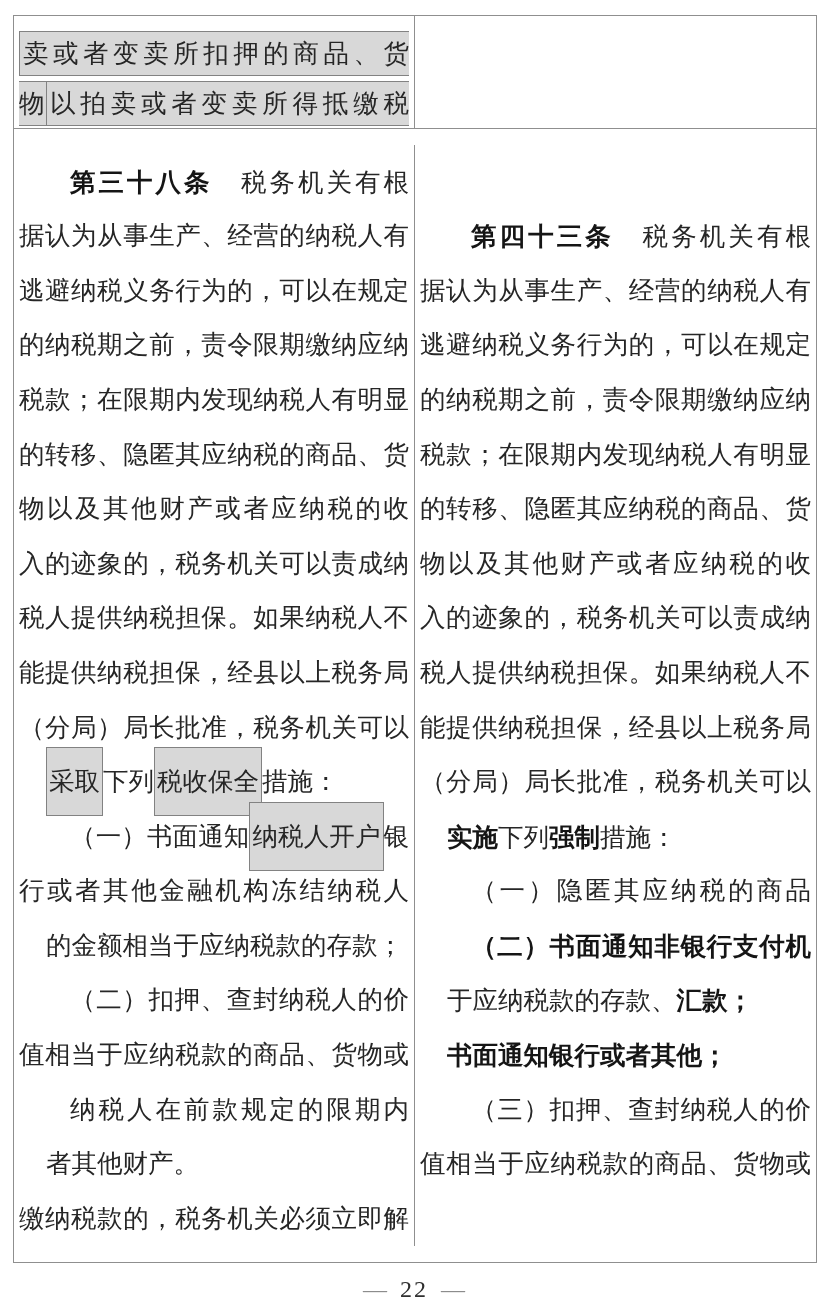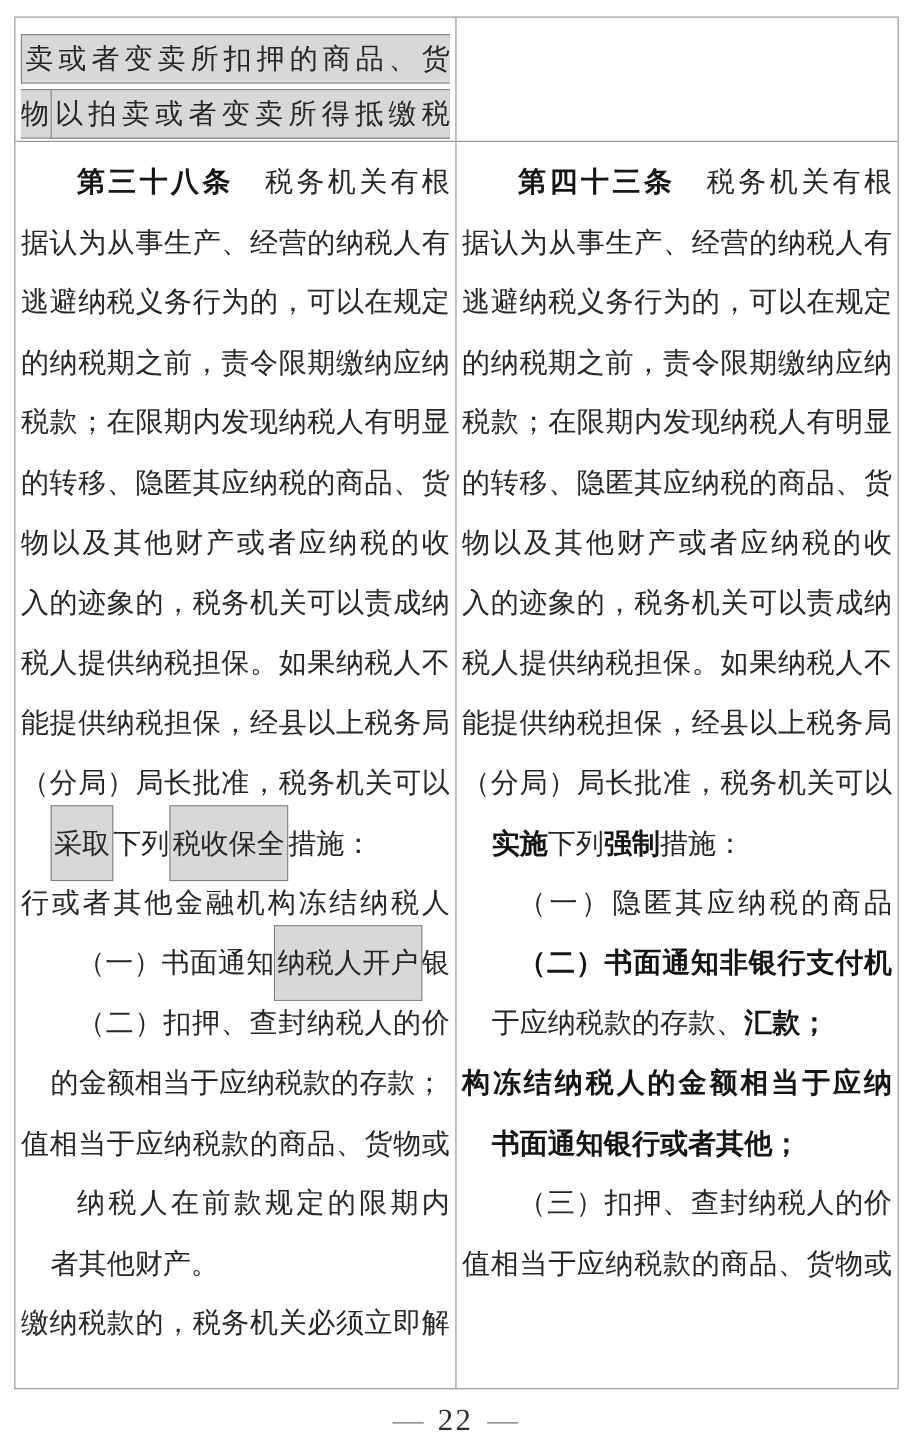--- a/index.html
+++ b/index.html
@@ -13,21 +13,21 @@
   }
   .doc-table{
     position:absolute;left:13px;top:15px;
     width:804px;height:1248px;
     box-sizing:border-box;
     border:1px solid #8f8f8f;
     display:flex;flex-direction:column;
   }
   .t-row{display:flex;flex:none;}
   .t-row.row-top{height:113px;border-bottom:1px solid #8f8f8f;box-sizing:border-box;}
-  .t-row.row-main{flex:1;min-height:0;}
+  .t-row.row-main{flex:1;min-height:0;align-items:center;}
   .cell{
     width:50%;box-sizing:border-box;
     padding:0 5px;overflow:hidden;
   }
   .cell.left{border-right:1px solid #8f8f8f;}
   .row-top .cell{padding-top:13px;}
   .row-main .cell{padding-top:10px;}
   .line{
     font-size:25.5px;
     line-height:54.6px;height:54.6px;
@@ -44,21 +44,21 @@
   }
   .row-top .hl{padding:7px 3px;}
   .b{
     font-weight:700;
     font-family:"Liberation Sans","DejaVu Sans",sans-serif;
     color:#151515;
   }
   .page-number{
     position:absolute;left:0;right:0;top:1276px;
     text-align:center;
-    font-size:28px;
+    font-size:24px;
   }
   .page-number .dash{color:#8c8c8c;margin:0 13px;}
   .page-number .num{color:#2f2f2f;letter-spacing:2px;}
 </style>
 </head>
 <body>
 
 <div class="page">
 
   <div class="doc-table">
@@ -76,24 +76,24 @@
           <div class="line"><span>逃避纳税义务行为的，可以在规定</span></div>
           <div class="line"><span>的纳税期之前，责令限期缴纳应纳</span></div>
           <div class="line"><span>税款；在限期内发现纳税人有明显</span></div>
           <div class="line"><span>的转移、隐匿其应纳税的商品、货</span></div>
           <div class="line"><span>物以及其他财产或者应纳税的收</span></div>
           <div class="line"><span>入的迹象的，税务机关可以责成纳</span></div>
           <div class="line"><span>税人提供纳税担保。如果纳税人不</span></div>
           <div class="line"><span>能提供纳税担保，经县以上税务局</span></div>
           <div class="line"><span>（分局）局长批准，税务机关可以</span></div>
           <div class="line end"><span class="hl">采取</span><span>下列</span><span class="hl">税收保全</span><span>措施：</span></div>
+          <div class="line indent"><span>（一）书面通知</span><span class="hl">纳税人开户</span><span>银</span></div>
           <div class="line"><span>行或者其他金融机构冻结纳税人</span></div>
-          <div class="line indent"><span>（一）书面通知</span><span class="hl">纳税人开户</span><span>银</span></div>
+          <div class="line end"><span>的金额相当于应纳税款的存款；</span></div>
           <div class="line indent"><span>（二）扣押、查封纳税人的价</span></div>
-          <div class="line end"><span>的金额相当于应纳税款的存款；</span></div>
           <div class="line"><span>值相当于应纳税款的商品、货物或</span></div>
           <div class="line indent"><span>纳税人在前款规定的限期内</span></div>
           <div class="line end"><span>者其他财产。</span></div>
           <div class="line"><span>缴纳税款的，税务机关必须立即解</span></div>
         </div>
       <div class="cell">
           <div class="line indent"><span class="b">第四十三条</span><span>　税务机关有根</span></div>
           <div class="line"><span>据认为从事生产、经营的纳税人有</span></div>
           <div class="line"><span>逃避纳税义务行为的，可以在规定</span></div>
           <div class="line"><span>的纳税期之前，责令限期缴纳应纳</span></div>
@@ -101,21 +101,20 @@
           <div class="line"><span>的转移、隐匿其应纳税的商品、货</span></div>
           <div class="line"><span>物以及其他财产或者应纳税的收</span></div>
           <div class="line"><span>入的迹象的，税务机关可以责成纳</span></div>
           <div class="line"><span>税人提供纳税担保。如果纳税人不</span></div>
           <div class="line"><span>能提供纳税担保，经县以上税务局</span></div>
           <div class="line"><span>（分局）局长批准，税务机关可以</span></div>
           <div class="line end"><span class="b">实施</span><span>下列</span><span class="b">强制</span><span>措施：</span></div>
           <div class="line indent"><span>（一）隐匿其应纳税的商品</span></div>
           <div class="line indent"><span class="b">（二）书面通知非银行支付机</span></div>
           <div class="line end"><span>于应纳税款的存款、</span><span class="b">汇款；</span></div>
-          <div class="line"><span class="b">构冻结纳税人的金额相当于应纳</span></div>
           <div class="line end"><span class="b">书面通知银行或者其他；</span></div>
           <div class="line indent"><span>（三）扣押、查封纳税人的价</span></div>
           <div class="line"><span>值相当于应纳税款的商品、货物或</span></div>
         </div>
     </div>
   </div>
 
   <div class="page-number">
     <span class="dash">—</span><span class="num">22</span><span class="dash">—</span>
   </div>

